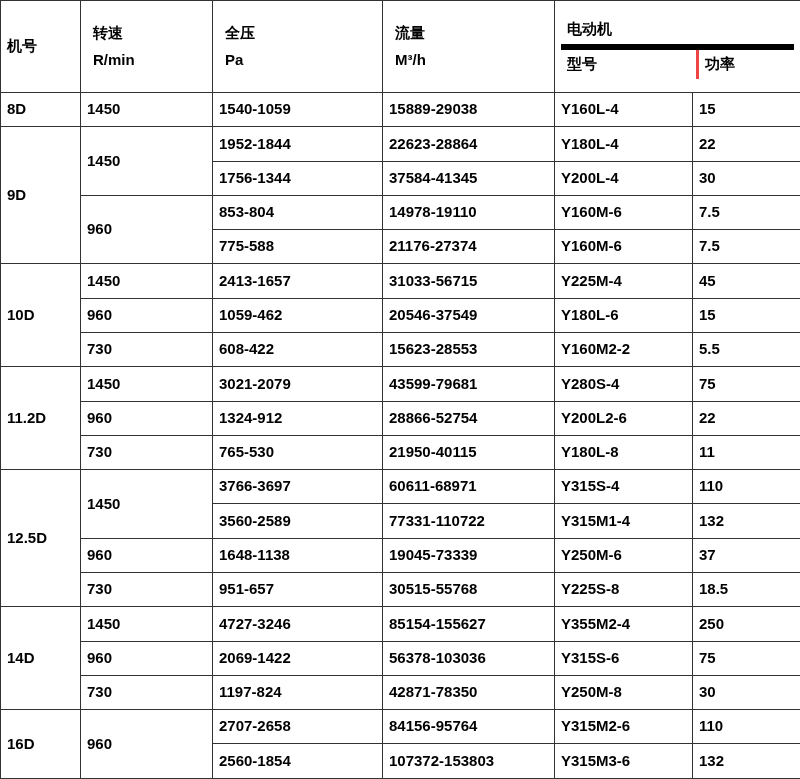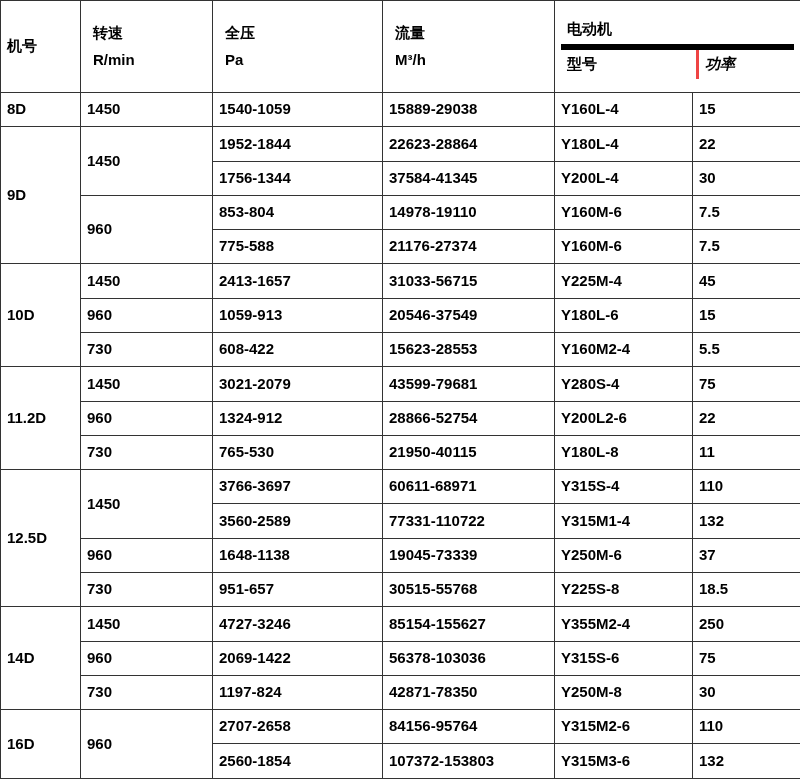--- a/index.html
+++ b/index.html
@@ -66,21 +66,20 @@
     padding: 5px 6px 6px 6px;
   }
   .motor-sub .sub-type {
     width: 138px;
     box-sizing: border-box;
     border-right: 3px solid #ef4444;
   }
   .motor-sub .sub-power {
     flex: 1;
     box-sizing: border-box;
-    font-style: italic;
   }
 </style>
 </head>
 <body>
 
 <table class="spec">
   <colgroup>
     <col class="col-model">
     <col class="col-rpm">
     <col class="col-press">
@@ -151,30 +150,30 @@
       <tr>
         <td rowspan="3">10D</td>
         <td>1450</td>
         <td>2413-1657</td>
         <td>31033-56715</td>
         <td>Y225M-4</td>
         <td>45</td>
       </tr>
       <tr>
         <td>960</td>
-        <td>1059-913</td>
+        <td>1059-462</td>
         <td>20546-37549</td>
         <td>Y180L-6</td>
         <td>15</td>
       </tr>
       <tr>
         <td>730</td>
         <td>608-422</td>
         <td>15623-28553</td>
-        <td>Y160M2-4</td>
+        <td>Y160M2-2</td>
         <td>5.5</td>
       </tr>
       <tr>
         <td rowspan="3">11.2D</td>
         <td>1450</td>
         <td>3021-2079</td>
         <td>43599-79681</td>
         <td>Y280S-4</td>
         <td>75</td>
       </tr>

